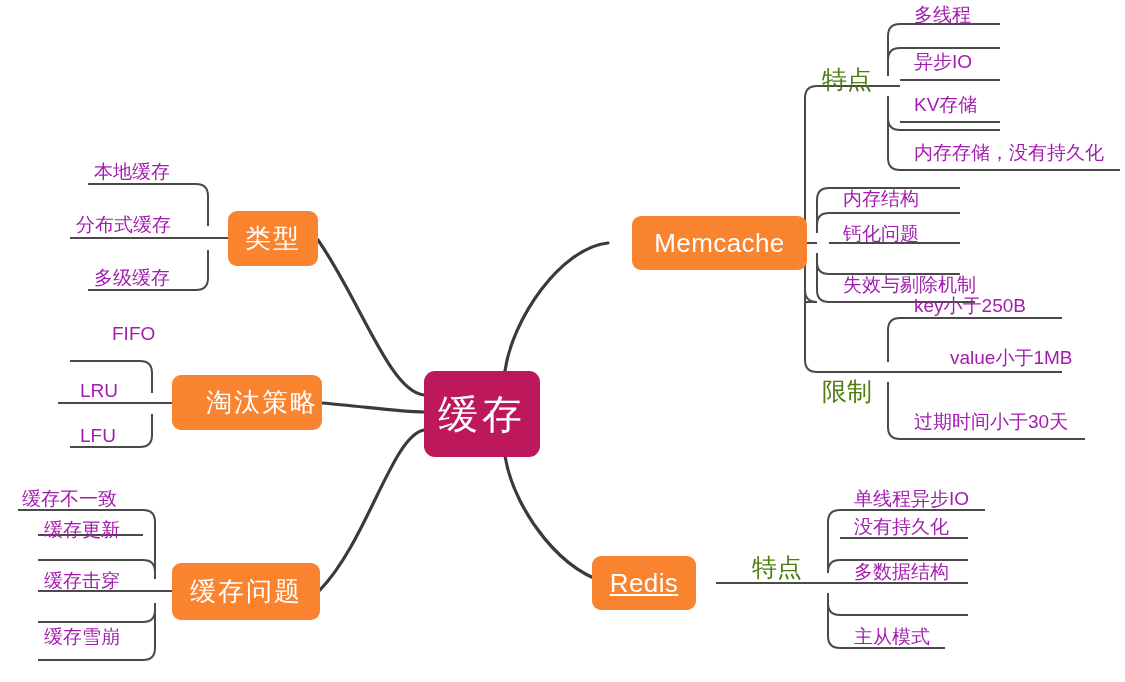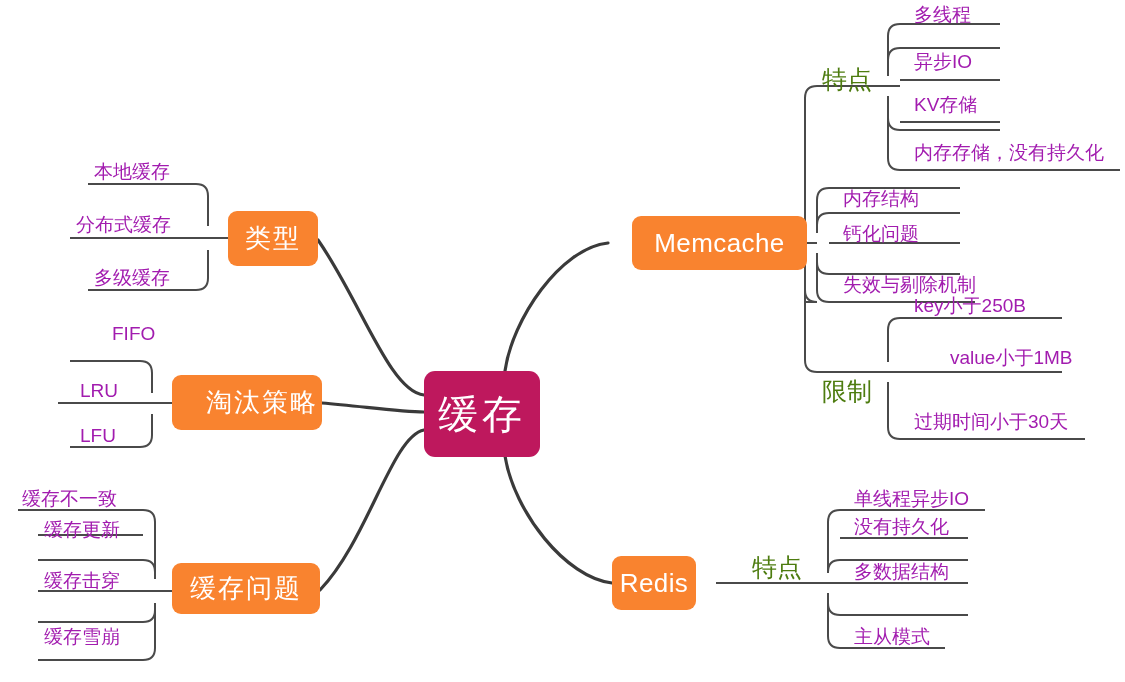--- a/index.html
+++ b/index.html
@@ -188,21 +188,21 @@
   <div class="leaf" style="left:76px; top:215px;">分布式缓存</div>
   <div class="leaf" style="left:94px; top:268px;">多级缓存</div>
 
   <div class="node branch" style="left:172px; top:375px; width:150px; height:55px;padding-left:30px;">
     <span>淘汰策略</span>
   </div>
   <div class="leaf" style="left:84px; top:324px;margin-left:28px;">FIFO</div>
   <div class="leaf" style="left:80px; top:381px;">LRU</div>
   <div class="leaf" style="left:80px; top:426px;">LFU</div>
 
-  <div class="node branch" style="left:172px; top:563px; width:148px; height:51px;">
+  <div class="node branch" style="left:172px; top:563px; width:148px; height:57px;">
     <span>缓存问题</span>
   </div>
   <div class="leaf" style="left:22px; top:489px;">缓存不一致</div>
   <div class="leaf" style="left:44px; top:520px;">缓存更新</div>
   <div class="leaf" style="left:44px; top:571px;">缓存击穿</div>
   <div class="leaf" style="left:44px; top:627px;">缓存雪崩</div>
 
   <div class="node branch latin" style="left:608px; top:216px; width:175px; height:54px;margin-left:24px;">
     <span>Memcache</span>
   </div>
@@ -215,21 +215,21 @@
 
   <div class="leaf sub" style="left:843px; top:189px;">内存结构</div>
   <div class="leaf sub" style="left:843px; top:224px;text-align:center;">钙化问题</div>
   <div class="leaf sub" style="left:843px; top:275px;">失效与剔除机制</div>
 
   <div class="conn-label" style="left:822px; top:379px;">限制</div>
   <div class="leaf sub" style="left:914px; top:296px;">key小于250B</div>
   <div class="leaf sub" style="left:914px; top:348px;margin-left:36px;">value小于1MB</div>
   <div class="leaf sub" style="left:914px; top:412px;">过期时间小于30天</div>
 
-  <div class="node branch latin" style="left:612px; top:556px; width:84px; height:54px;">
+  <div class="node branch latin" style="left:592px; top:556px; width:104px; height:54px;text-decoration:underline;">
     <span>Redis</span>
   </div>
 
   <div class="conn-label" style="left:752px; top:555px;">特点</div>
   <div class="leaf sub" style="left:854px; top:489px;">单线程异步IO</div>
   <div class="leaf sub" style="left:854px; top:517px;">没有持久化</div>
   <div class="leaf sub" style="left:854px; top:562px;">多数据结构</div>
   <div class="leaf sub" style="left:854px; top:627px;">主从模式</div>
 
 </div>

